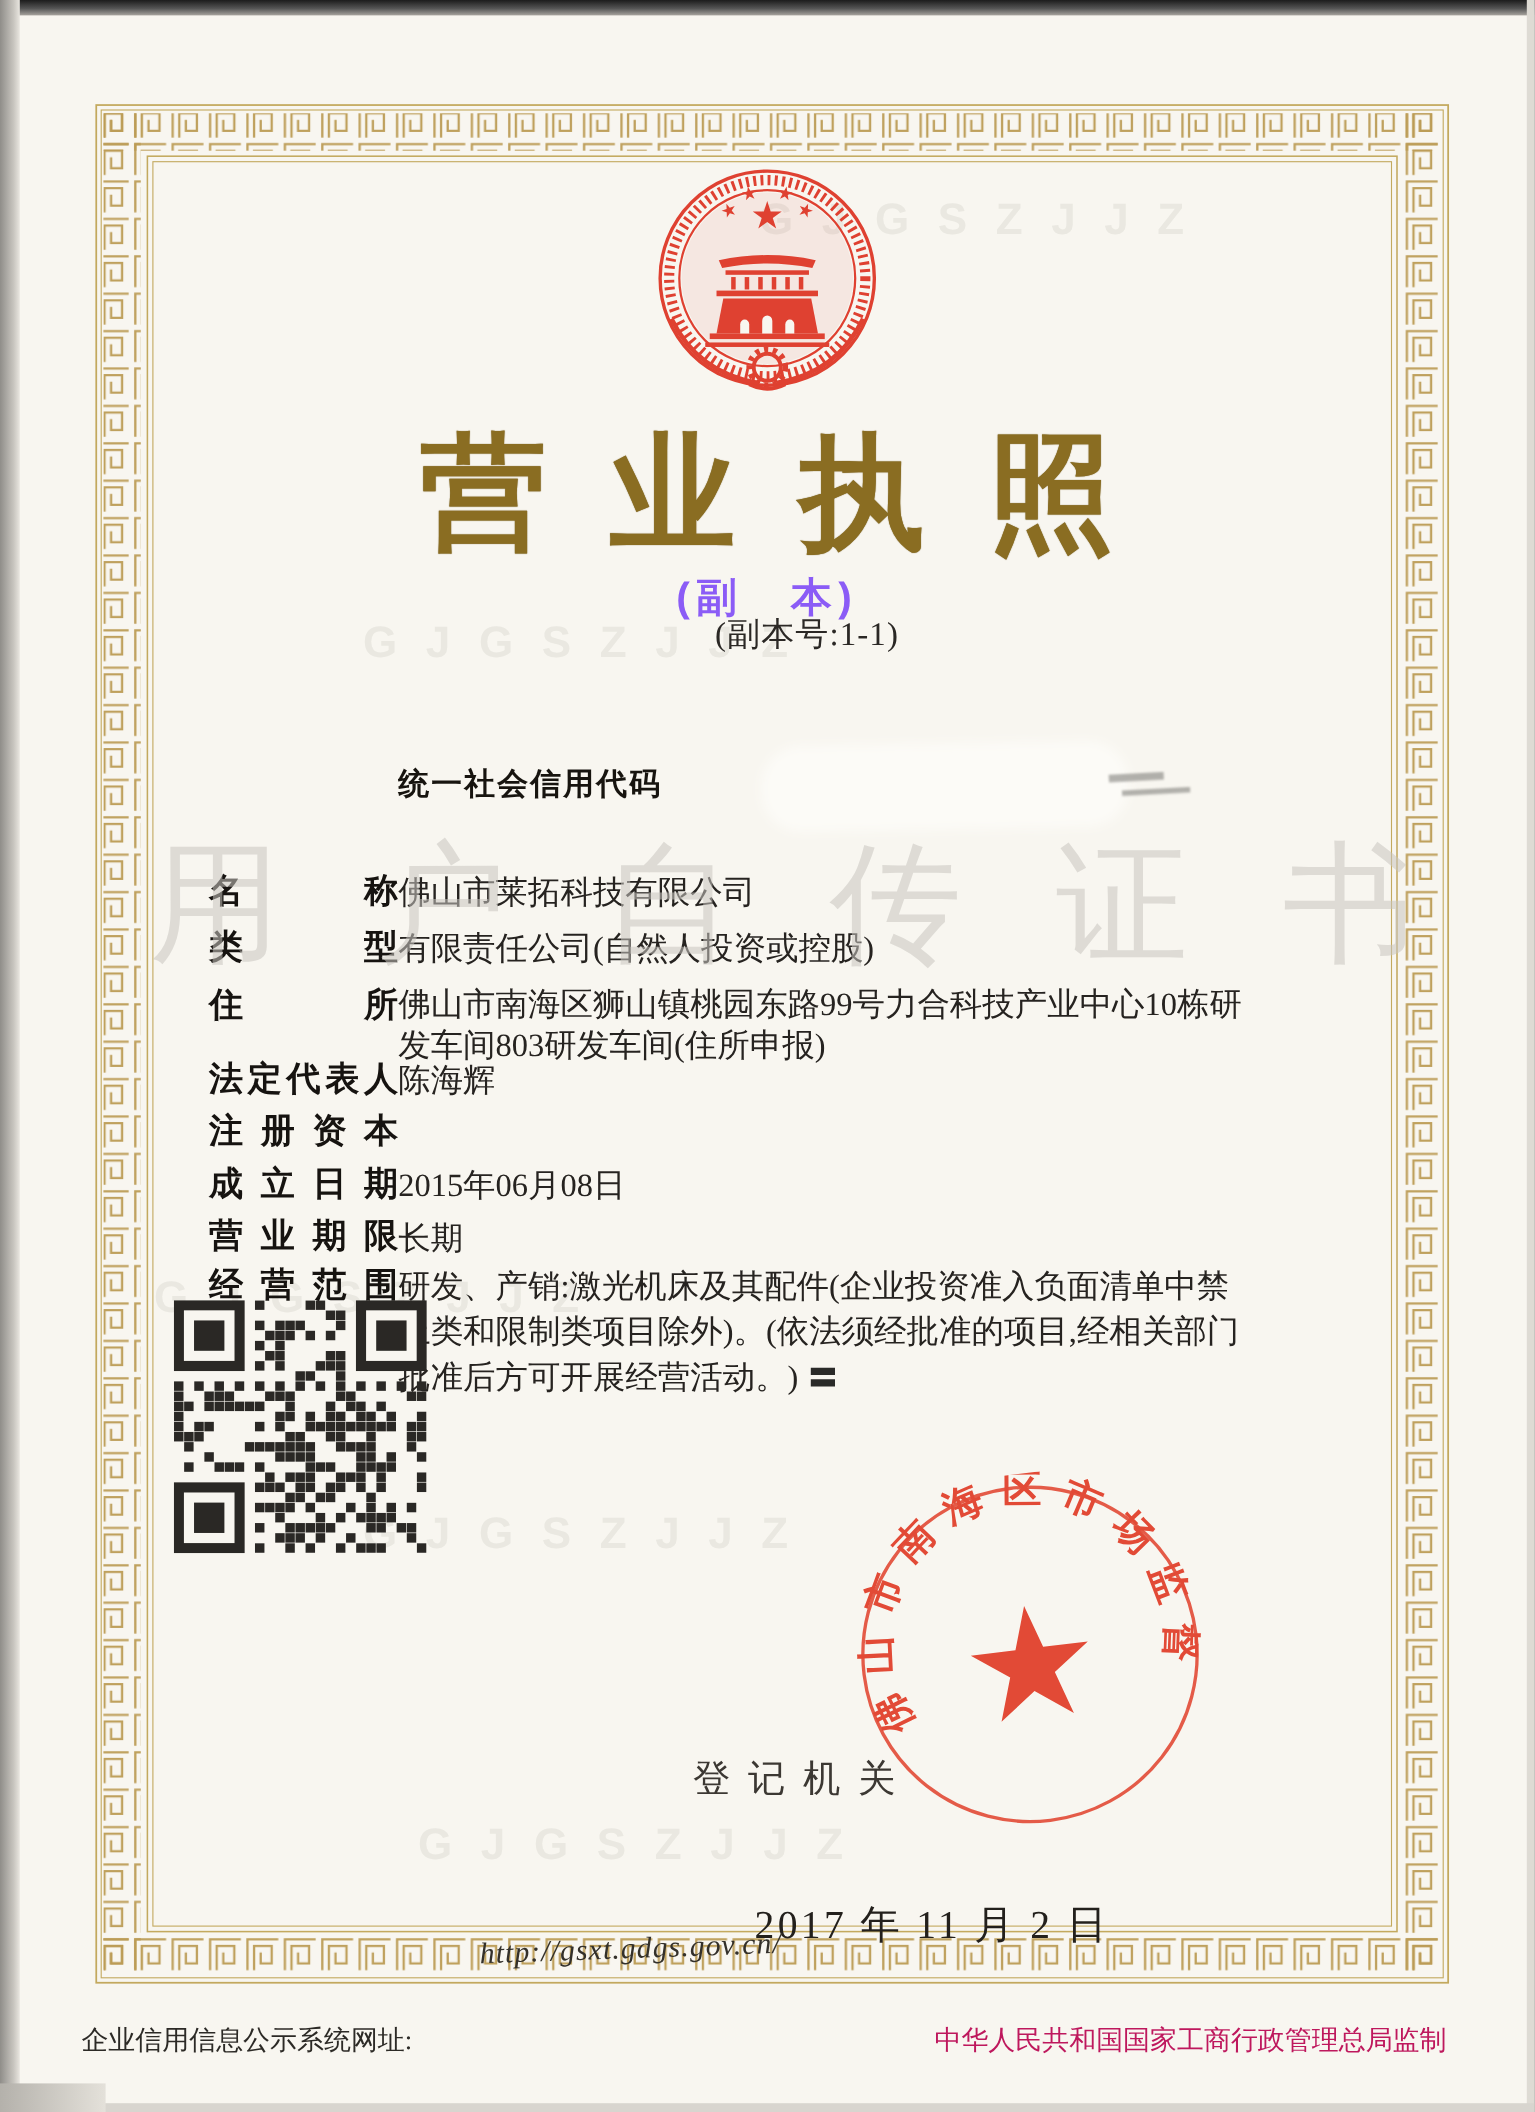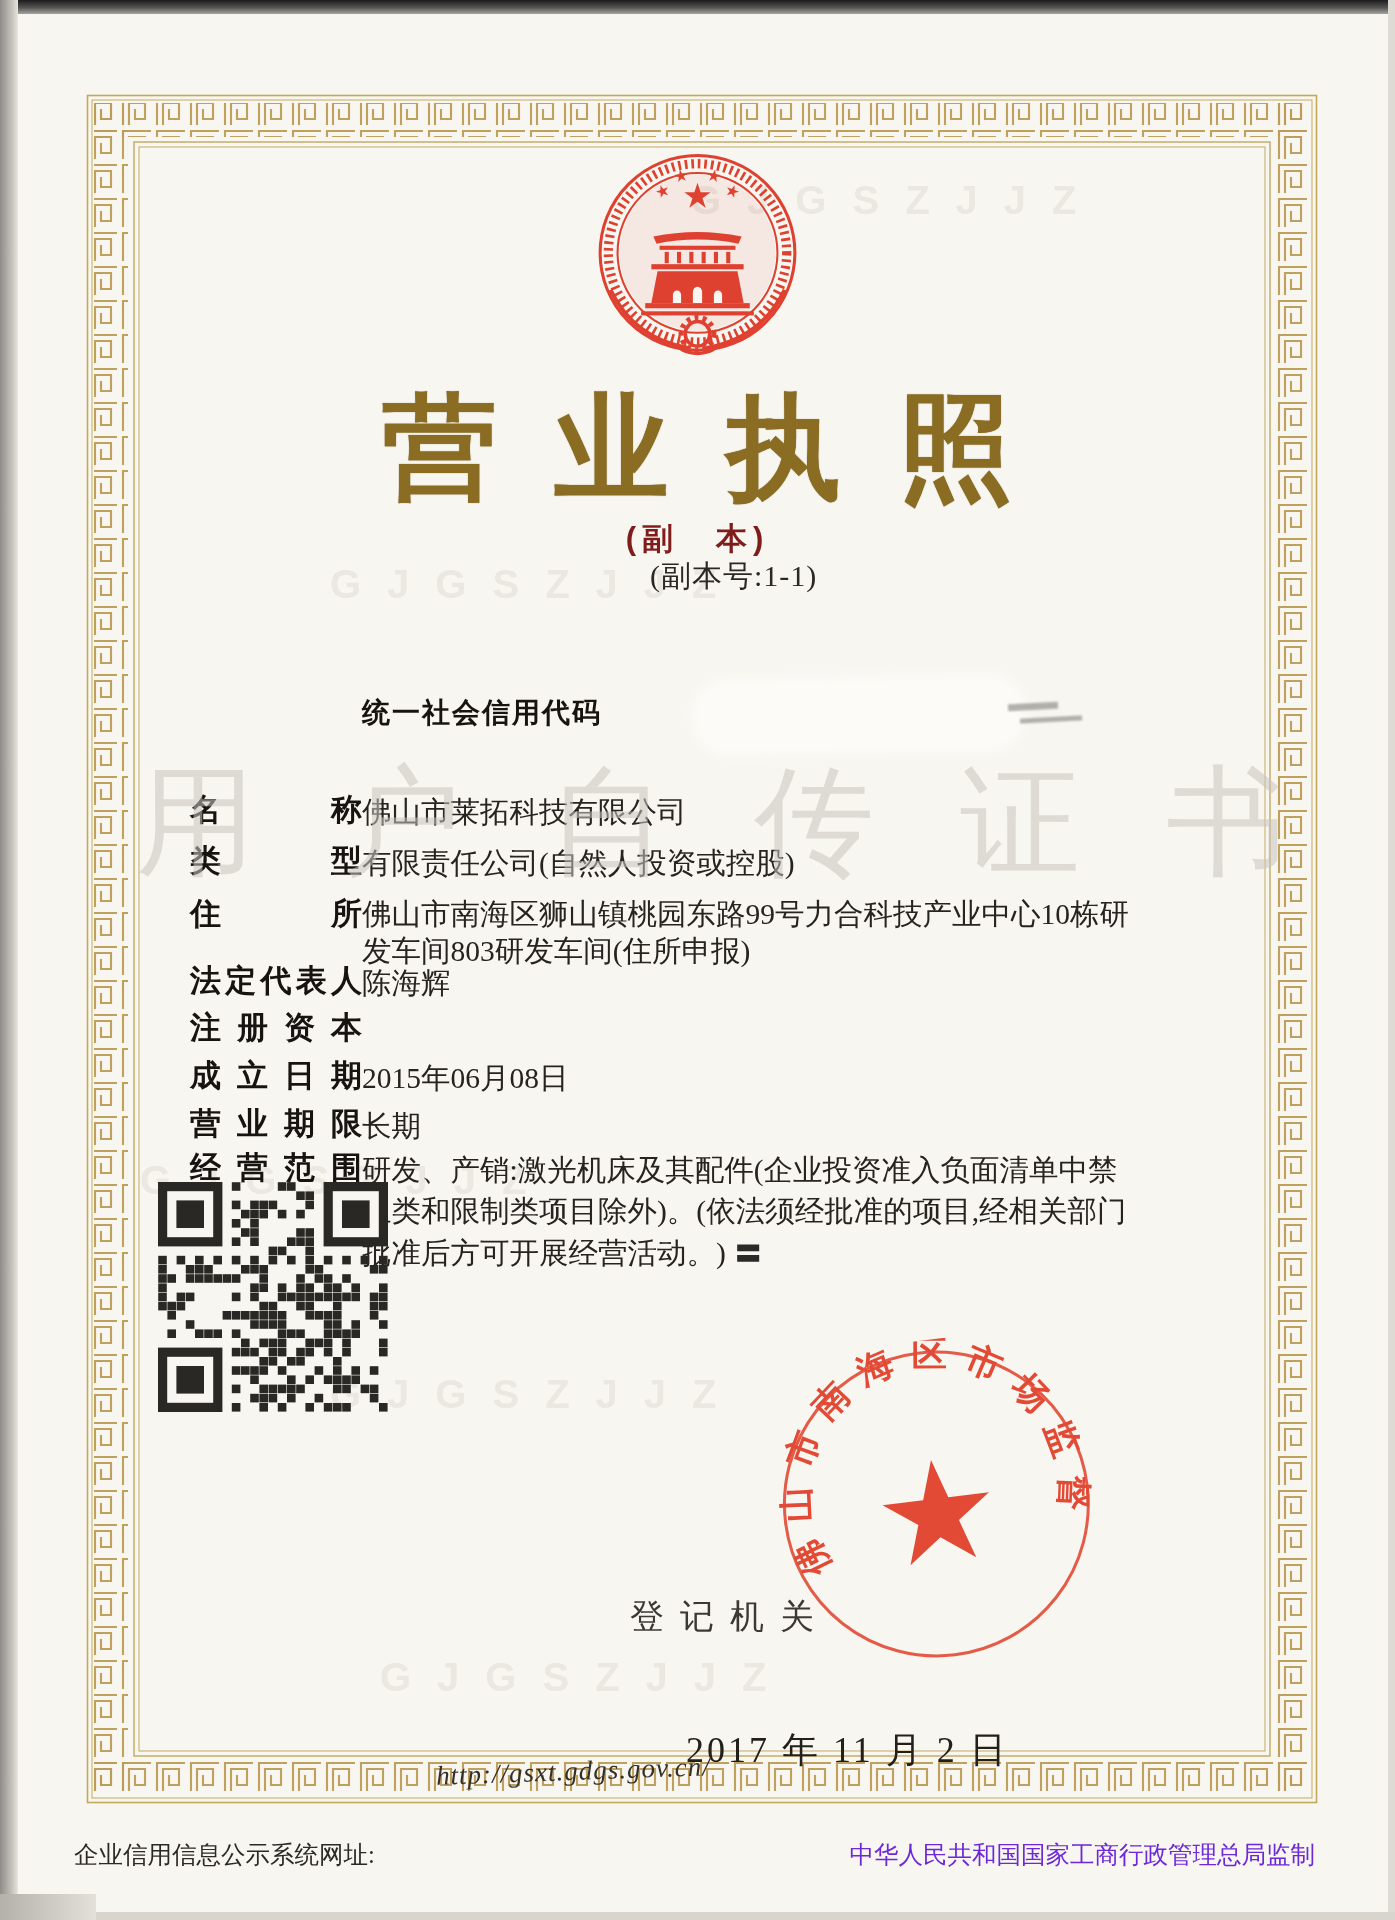--- a/index.html
+++ b/index.html
@@ -31,21 +31,21 @@
   .title{
     position:absolute;left:0;top:372px;width:1395px;
     text-align:center;font-family:"Liberation Sans",sans-serif;
     font-size:114px;font-weight:900;color:#8a6d22;
     letter-spacing:58px;text-indent:58px;
     text-shadow:0 0 1px #6d5517;
   }
   .subtitle{
     position:absolute;left:0;top:518px;width:1395px;text-align:center;
     font-family:"Liberation Sans",sans-serif;
-    font-size:31px;font-weight:800;color:#7f1d1d;letter-spacing:6px;
+    font-size:37px;font-weight:800;color:#8b5cf6;letter-spacing:6px;
   }
   .copy-number{
     position:absolute;left:650px;top:556px;
     font-size:30px;color:#2b2825;letter-spacing:1px;
   }
 
   
   .credit-label{
     position:absolute;left:362px;top:694px;
     font-family:"Liberation Sans",sans-serif;font-weight:800;
@@ -109,21 +109,21 @@
   .issue-date{
     position:absolute;left:686px;top:1726px;
     font-size:36px;color:#23201c;letter-spacing:3px;white-space:nowrap;
   }
   .hand-url{
     position:absolute;left:436px;top:1756px;
     font-style:italic;font-size:27px;color:#33302a;letter-spacing:1px;
     transform:rotate(-2deg);
   }
   .footer-left{position:absolute;left:74px;top:1838px;font-size:24.5px;color:#2c2a26;}
-  .footer-right{position:absolute;right:80px;top:1838px;font-size:24.5px;color:#6d28d9;}
+  .footer-right{position:absolute;right:80px;top:1838px;font-size:24.5px;color:#be185d;}
 </style>
 </head>
 <body>
 
 <div class="page">
 
   <div class="anticopy ac1">GJGSZJJZ</div>
   <div class="anticopy ac2">GJGSZJJZ</div>
   <div class="anticopy ac3">GJGSZJJZ</div>
   <div class="anticopy ac4">GJGSZJJZ</div>

